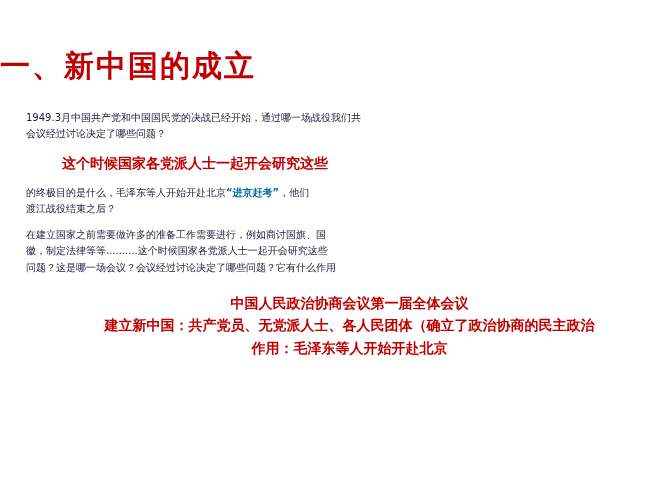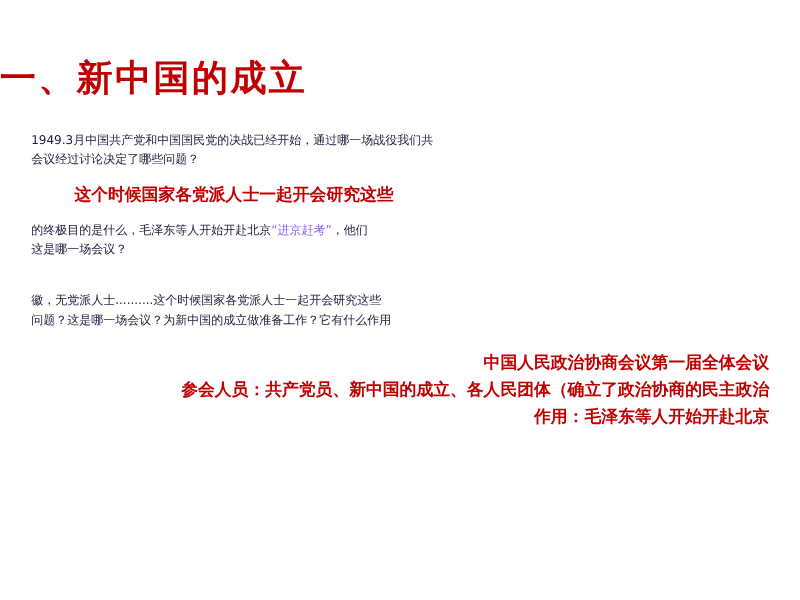--- a/index.html
+++ b/index.html
@@ -35,39 +35,39 @@
     padding: 0 26px 0 26px;
   }
   .q {
     color: #1a1a3a;
     font-size: 10px;
     line-height: 1.62;
     margin: 0 0 6px 0;
     text-align: justify;
   }
   .q .hl {
-    color: #8b5cf6;
-    font-weight: normal;
+    color: #0369a1;
+    font-weight: bold;
   }
   .a {
     color: #c00000;
     font-weight: bold;
     font-size: 14px;
     line-height: 1.6;
     margin: 0 0 10px 0;
     padding-left: 36px;
   }
   .a-block {
     color: #c00000;
     font-weight: bold;
     font-size: 14px;
     line-height: 1.62;
     margin: 0;
     padding-left: 32px;
-    text-align: right;
+    text-align: center;
   }
   .a-block .indent {
     display: block;
     padding-left: 0;
   }
   .a-block .cont {
     display: block;
     padding-left: 56px;
   }
   .gap-s { height: 4px; }
@@ -86,34 +86,34 @@
       <span>1949.3月中国共产党和中国国民党的决战已经开始，通过哪一场战役我们共</span><br>
       <span>会议经过讨论决定了哪些问题？</span>
     </p>
 
     <div class="gap-s"></div>
 
     <p class="a">这个时候国家各党派人士一起开会研究这些</p>
 
     <p class="q">
       <span>的终极目的是什么，毛泽东等人开始开赴北京</span><span class="hl">“进京赶考”</span><span>，他们</span><br>
-      <span>这是哪一场会议？</span>
+      <span>渡江战役结束之后？</span>
     </p>
 
     <div class="gap-s"></div>
 
 
     <p class="q">
-      <br>
-      <span>徽，无党派人士..........这个时候国家各党派人士一起开会研究这些</span><br>
-      <span>问题？这是哪一场会议？为新中国的成立做准备工作？它有什么作用</span>
+      <span>在建立国家之前需要做许多的准备工作需要进行，例如商讨国旗、国</span><br>
+      <span>徽，制定法律等等..........这个时候国家各党派人士一起开会研究这些</span><br>
+      <span>问题？这是哪一场会议？会议经过讨论决定了哪些问题？它有什么作用</span>
     </p>
 
     <div class="gap-m"></div>
 
     <div class="a-block">
       <span class="indent">中国人民政治协商会议第一届全体会议</span>
-      <span class="indent">参会人员：共产党员、新中国的成立、各人民团体（确立了政治协商的民主政治</span>
+      <span class="indent">建立新中国：共产党员、无党派人士、各人民团体（确立了政治协商的民主政治</span>
       <span class="indent">作用：毛泽东等人开始开赴北京</span>
     </div>
 
   </div>
 </div>
 
 </body></html>

